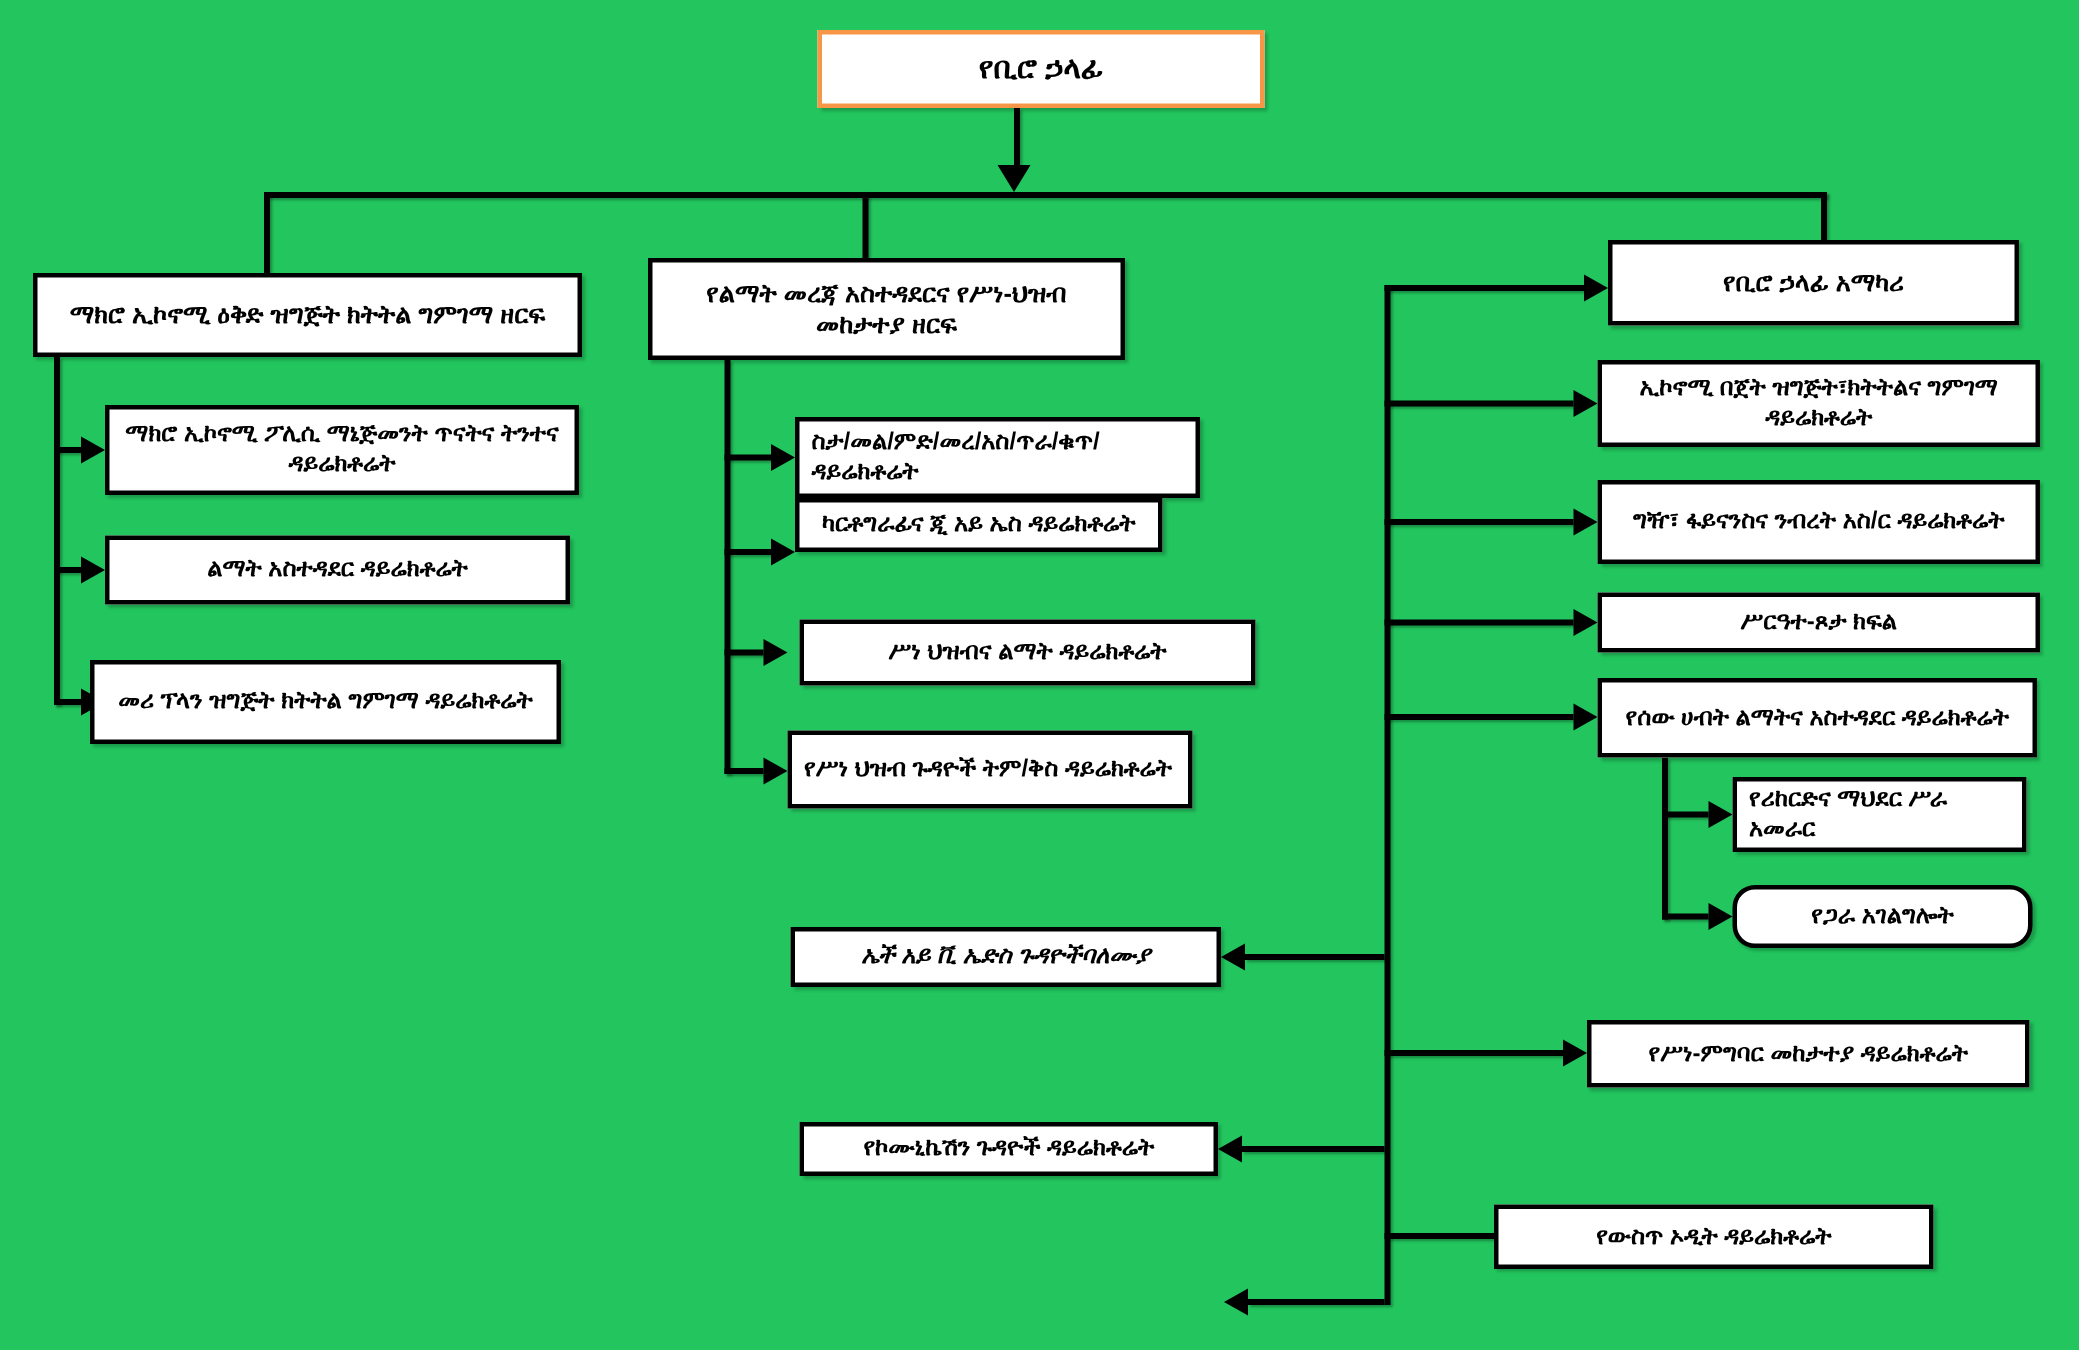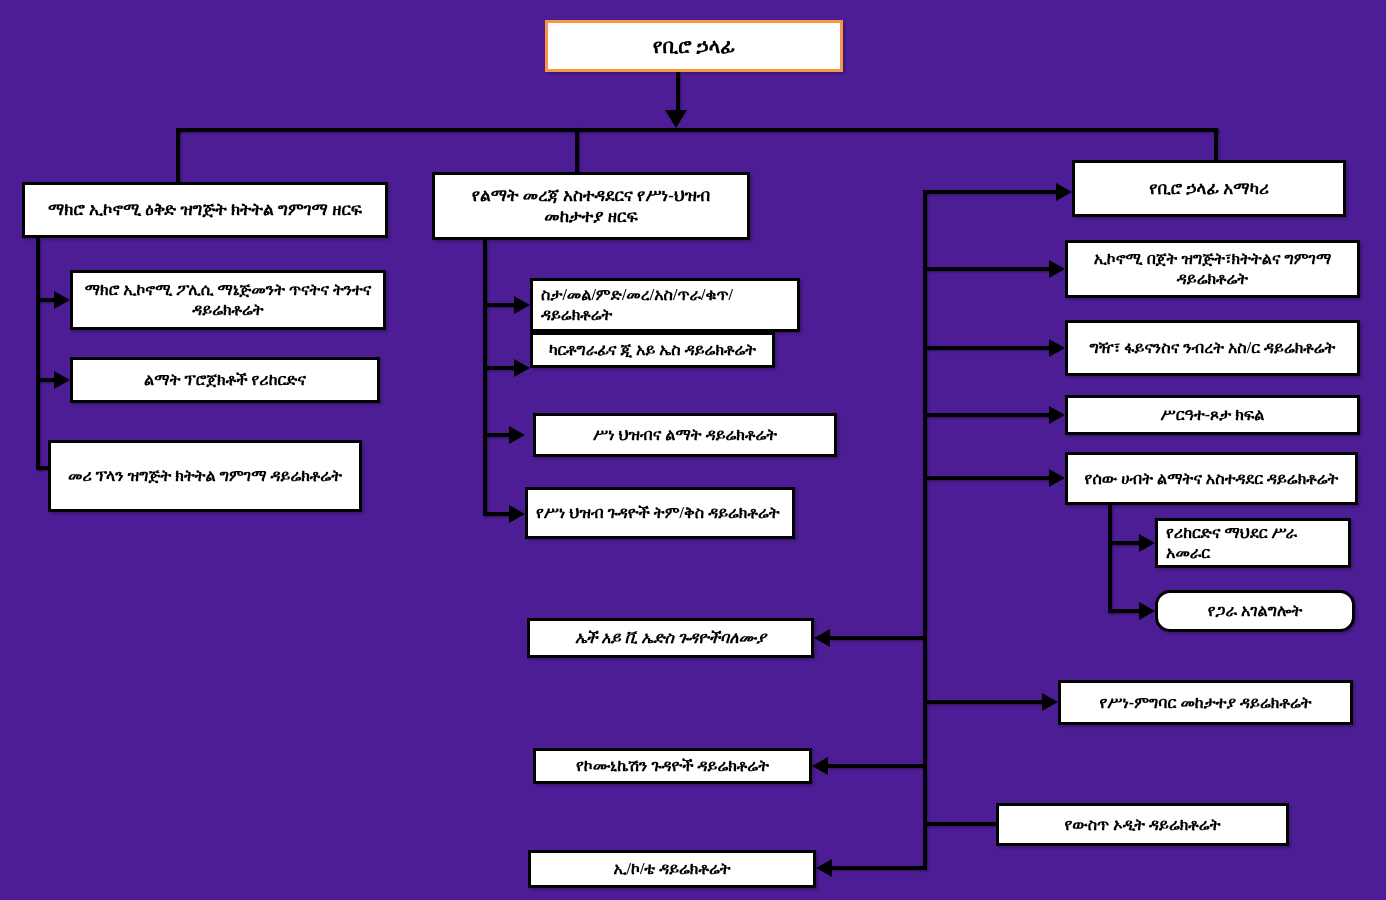--- a/index.html
+++ b/index.html
@@ -1,18 +1,18 @@
 <!DOCTYPE html>
 <html><head>
 <meta charset="utf-8">
 <style>
   html,body { margin:0; padding:0; background:#ffffff; }
   .canvas {
-    position:relative; width:1386px; height:900px; background:#4c1d95;
-    font-family:Liberation Serif, serif; color:#000;
+    position:relative; width:1386px; height:900px; background:#22c55e;
+    font-family:Liberation Sans, sans-serif; color:#000;
     overflow:hidden;
   }
   .box {
     position:absolute; box-sizing:border-box;
     border:3px solid #000; background:#fff;
     display:flex; align-items:center; justify-content:center;
     text-align:center; font-weight:bold; font-size:16px; line-height:1.25;
     padding:2px 8px;
     box-shadow:2px 2px 2px rgba(0,0,0,0.22);
   }
@@ -88,36 +88,35 @@
   <div class="vline" style="left:1108px; top:505px; height:108px;"></div>
   <div class="hline" style="left:1108px; top:541px; width:31px;"></div>
   <div class="ah ah-r" style="left:1139px; top:534px;"></div>
   <div class="hline" style="left:1108px; top:609px; width:31px;"></div>
   <div class="ah ah-r" style="left:1139px; top:602px;"></div>
 
   <div class="box root" style="left:545px; top:20px; width:298px; height:52px;">የቢሮ ኃላፊ</div>
 
   <div class="box hdr" style="left:22px; top:182px; width:366px; height:56px;">ማክሮ ኢኮኖሚ ዕቅድ ዝግጅት ክትትል ግምገማ ዘርፍ</div>
   <div class="box" style="left:70px; top:270px; width:316px; height:60px;">ማክሮ ኢኮኖሚ ፖሊሲ ማኔጅመንት ጥናትና ትንተና ዳይሬክቶሬት</div>
-  <div class="box" style="left:70px; top:357px; width:310px; height:46px;">ልማት ፕሮጀክቶች የሪከርድና</div>
-  <div class="box" style="left:48px; top:440px; width:314px; height:72px;">መሪ ፕላን ዝግጅት ክትትል ግምገማ ዳይሬክቶሬት</div>
+  <div class="box" style="left:70px; top:357px; width:310px; height:46px;">ልማት አስተዳደር ዳይሬክቶሬት</div>
+  <div class="box" style="left:60px; top:440px; width:314px; height:56px;">መሪ ፕላን ዝግጅት ክትትል ግምገማ ዳይሬክቶሬት</div>
 
   <div class="box hdr" style="left:432px; top:172px; width:318px; height:68px;">የልማት መረጃ አስተዳደርና  የሥነ-ህዝብ መከታተያ ዘርፍ</div>
   <div class="box left-text" style="left:530px; top:278px; width:270px; height:54px;">ስታ/መል/ምድ/መረ/አስ/ጥራ/ቁጥ/ ዳይሬክቶሬት</div>
   <div class="box" style="left:530px; top:332px; width:245px; height:36px;">ካርቶግራፊና ጂ አይ ኤስ ዳይሬክቶሬት</div>
   <div class="box" style="left:533px; top:413px; width:304px; height:44px;">ሥነ ህዝብና ልማት ዳይሬክቶሬት</div>
   <div class="box left-text" style="left:525px; top:487px; width:270px; height:52px;">የሥነ ህዝብ ጉዳዮች ትም/ቅስ ዳይሬክቶሬት</div>
 
   <div class="box hdr" style="left:1072px; top:160px; width:274px; height:57px;">የቢሮ ኃላፊ አማካሪ</div>
   <div class="box" style="left:1065px; top:240px; width:295px; height:58px;">ኢኮኖሚ በጀት ዝግጅት፣ክትትልና ግምገማ ዳይሬክቶሬት</div>
   <div class="box" style="left:1065px; top:320px; width:295px; height:56px;">ግዥ፣ ፋይናንስና ንብረት አስ/ር ዳይሬክቶሬት</div>
   <div class="box" style="left:1065px; top:395px; width:295px; height:40px;">ሥርዓተ-ጾታ ክፍል</div>
   <div class="box" style="left:1065px; top:452px; width:293px; height:53px;">የሰው ሀብት ልማትና አስተዳደር ዳይሬክቶሬት</div>
   <div class="box left-text" style="left:1155px; top:518px; width:196px; height:50px;">የሪከርድና ማህደር ሥራ አመራር</div>
   <div class="box" style="left:1155px; top:590px; width:200px; height:42px;border-radius:15px;">የጋራ አገልግሎት</div>
   <div class="box" style="left:1058px; top:680px; width:295px; height:45px;">የሥነ-ምግባር መከታተያ ዳይሬክቶሬት</div>
   <div class="box" style="left:996px; top:803px; width:293px; height:43px;">የውስጥ ኦዲት ዳይሬክቶሬት</div>
 
   <div class="box italic" style="left:527px; top:618px; width:287px; height:40px;">ኤች አይ ቪ ኤድስ ጉዳዮችባለሙያ</div>
   <div class="box" style="left:533px; top:748px; width:279px; height:36px;">የኮሙኒኬሽን ጉዳዮች ዳይሬክቶሬት</div>
-  <div class="box" style="left:528px; top:850px; width:288px; height:38px;">ኢ/ኮ/ቴ ዳይሬክቶሬት</div>
 
 </div>
 
 </body></html>

